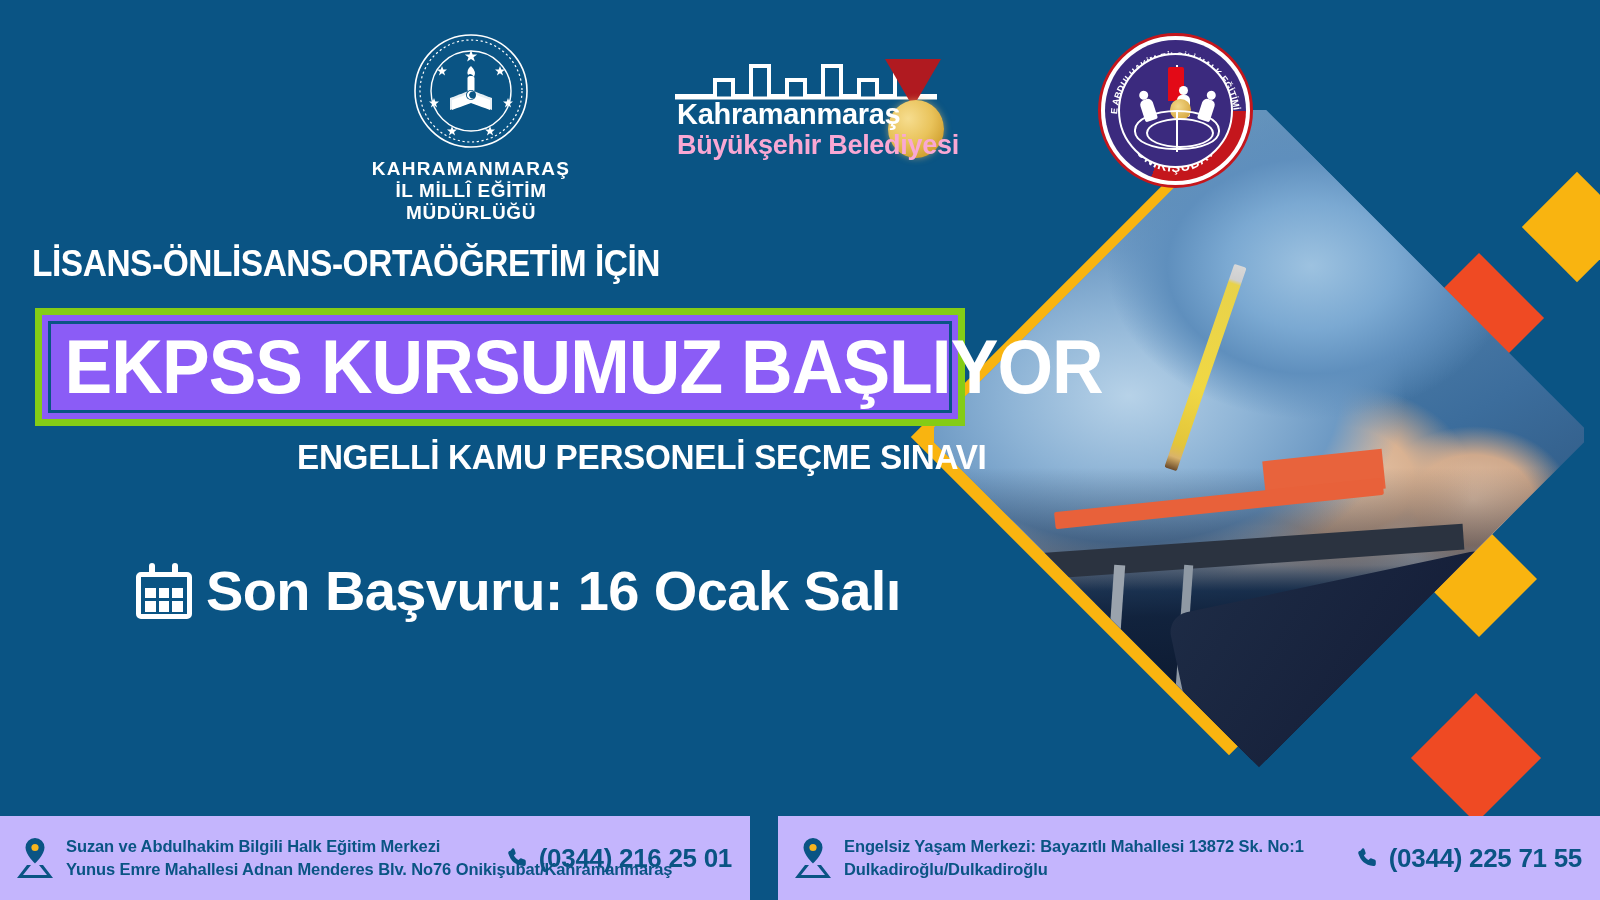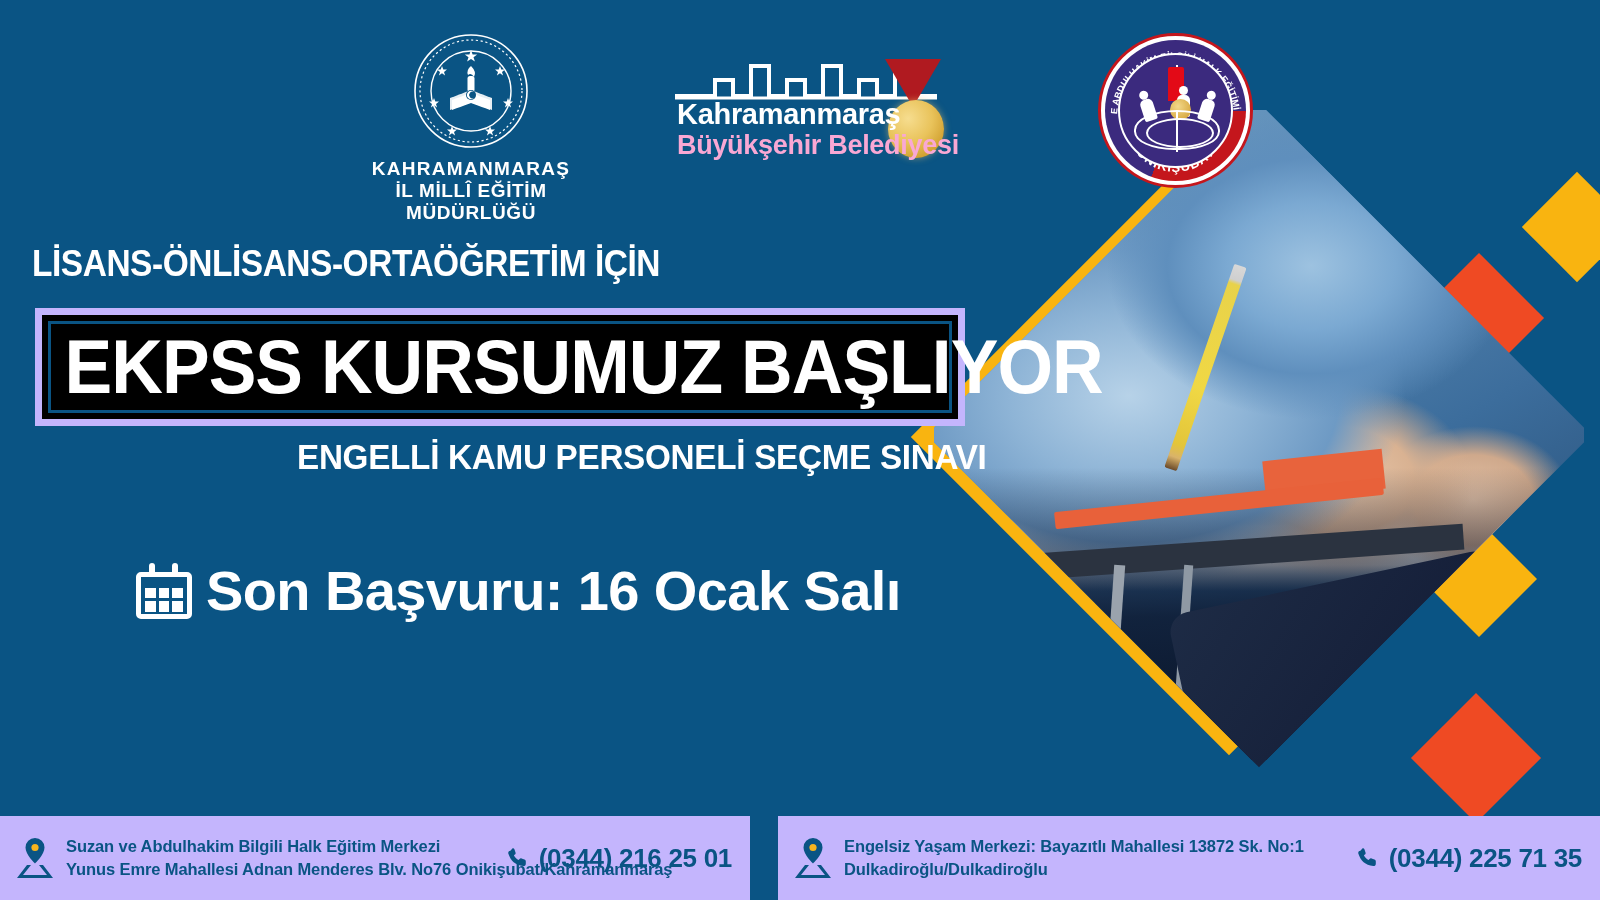--- a/index.html
+++ b/index.html
@@ -205,22 +205,22 @@
   .kicker {
     position:absolute; left:32px; top:243px;
     font-size:36px; font-weight:bold; color:#ffffff;
     letter-spacing:-0.5px;
     font-stretch:condensed;
     transform:scaleX(0.93); transform-origin:left center;
   }
   .title-box {
     position:absolute; left:35px; top:308px;
     width:930px; height:118px;
-    border:7px solid #c4b5fd;
-    background:#000000;
+    border:7px solid #84cc16;
+    background:#8b5cf6;
     display:flex; align-items:center;
   }
   .title-box-inner {
     position:absolute; left:6px; top:6px; right:6px; bottom:6px;
     border:3px solid #0A5484;
     pointer-events:none;
   }
   .title {
     position:relative;
     padding-left:24px;
@@ -437,19 +437,19 @@
       <div class="fbody">
         <div class="fline">Engelsiz Yaşam Merkezi: Bayazıtlı Mahallesi 13872 Sk.  No:1</div>
         <div class="fline">Dulkadiroğlu/Dulkadiroğlu</div>
       </div>
       <div class="fphone">
         <div class="ph-icon">
           <svg viewBox="0 0 24 24" width="24" height="24" aria-hidden="true">
             <path d="M6.6 2.2 c1 0 1.6 .5 1.9 1.4 l1 2.8 c.3 .9 .1 1.5 -.6 2.1 l-1 .8 c1 2.2 2.6 3.8 4.8 4.8 l.8 -1 c.6 -.7 1.2 -.9 2.1 -.6 l2.8 1 c.9 .3 1.4 .9 1.4 1.9 v2.3 c0 1.4 -1 2.4 -2.5 2.3 C9.2 19.3 4.7 14.8 2.3 7.6 c-.3 -1.5 .6 -2.8 2.1 -2.8 z" fill="#0A5484"></path>
           </svg>
         </div>
-        <div class="ph-num">(0344) 225 71 35</div>
+        <div class="ph-num">(0344) 225 71 55</div>
       </div>
     </div>
 
   </div>
 
 </div>
 
 </body></html>

